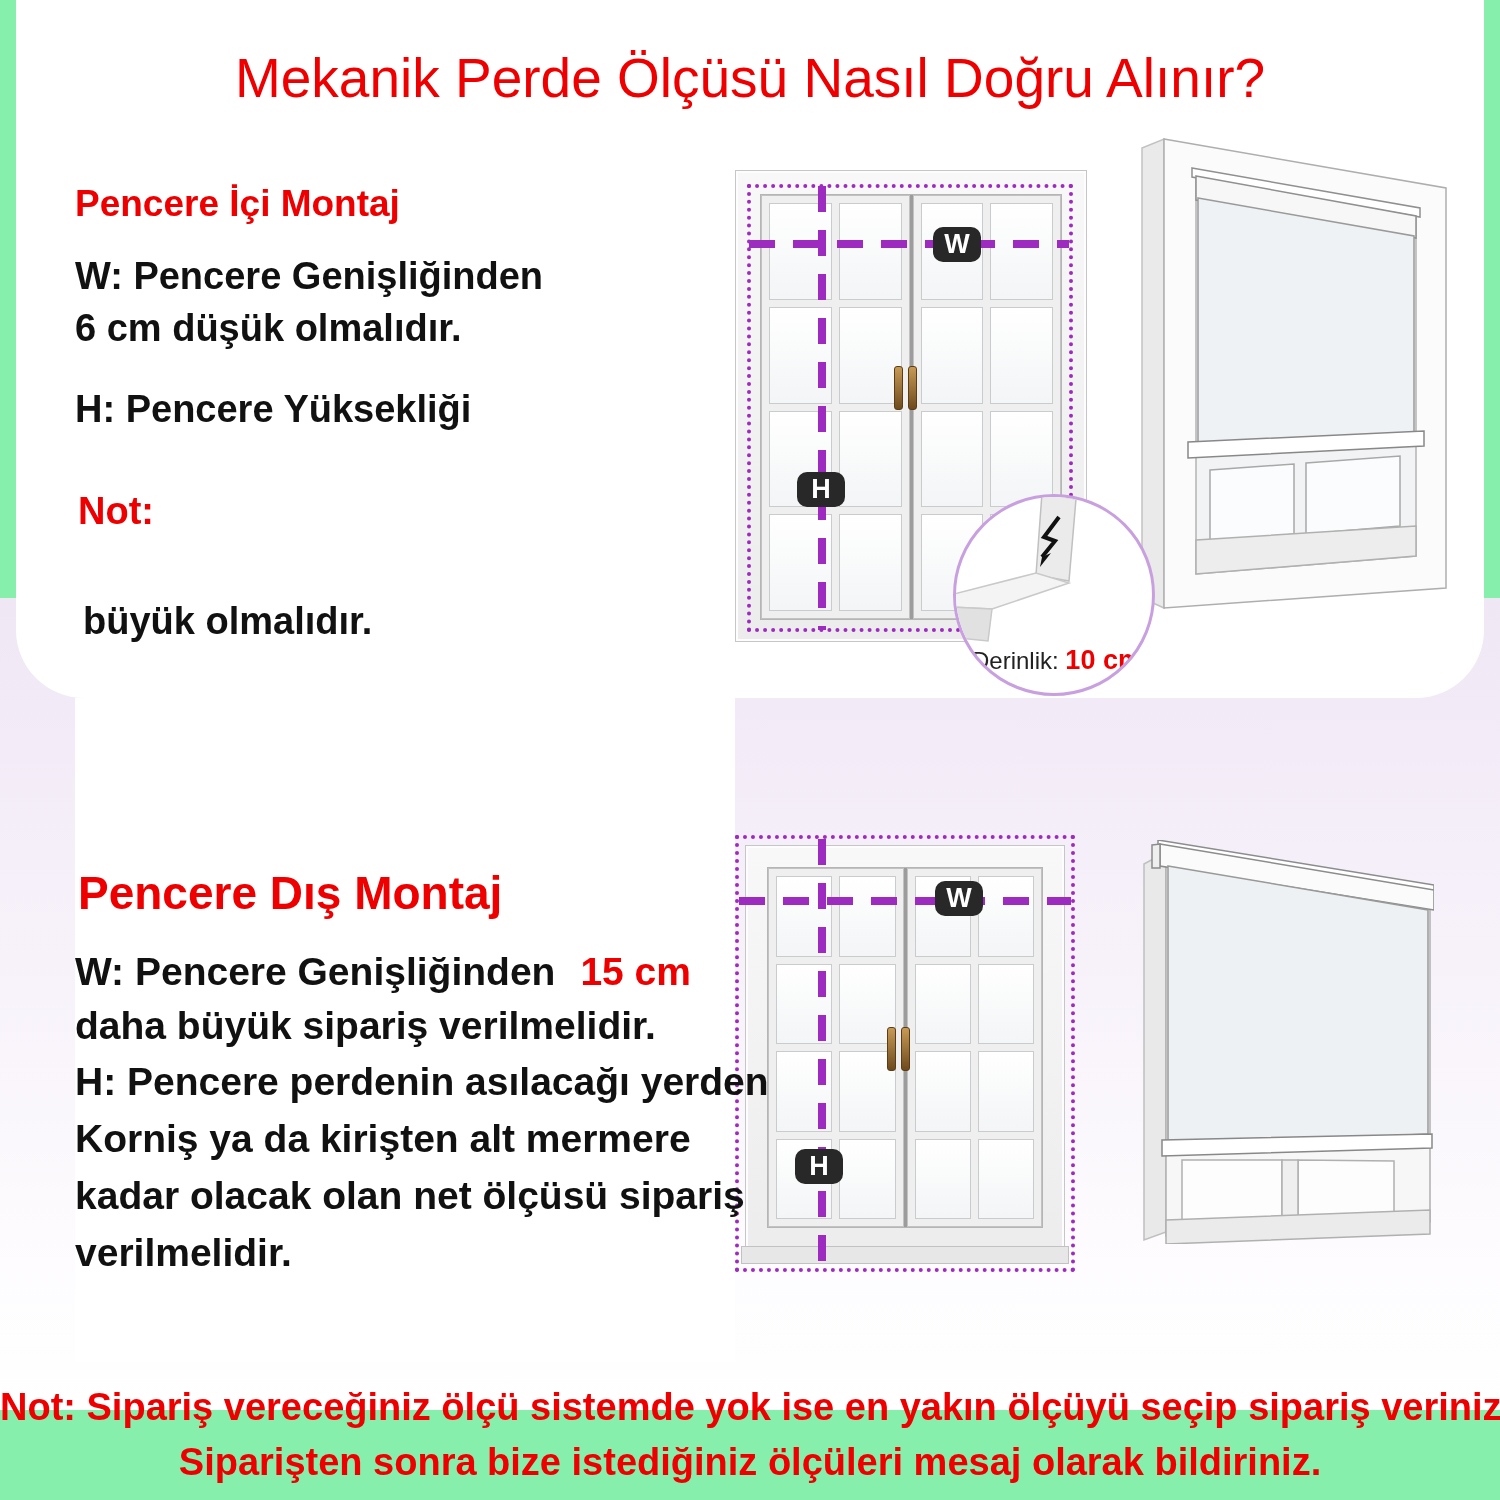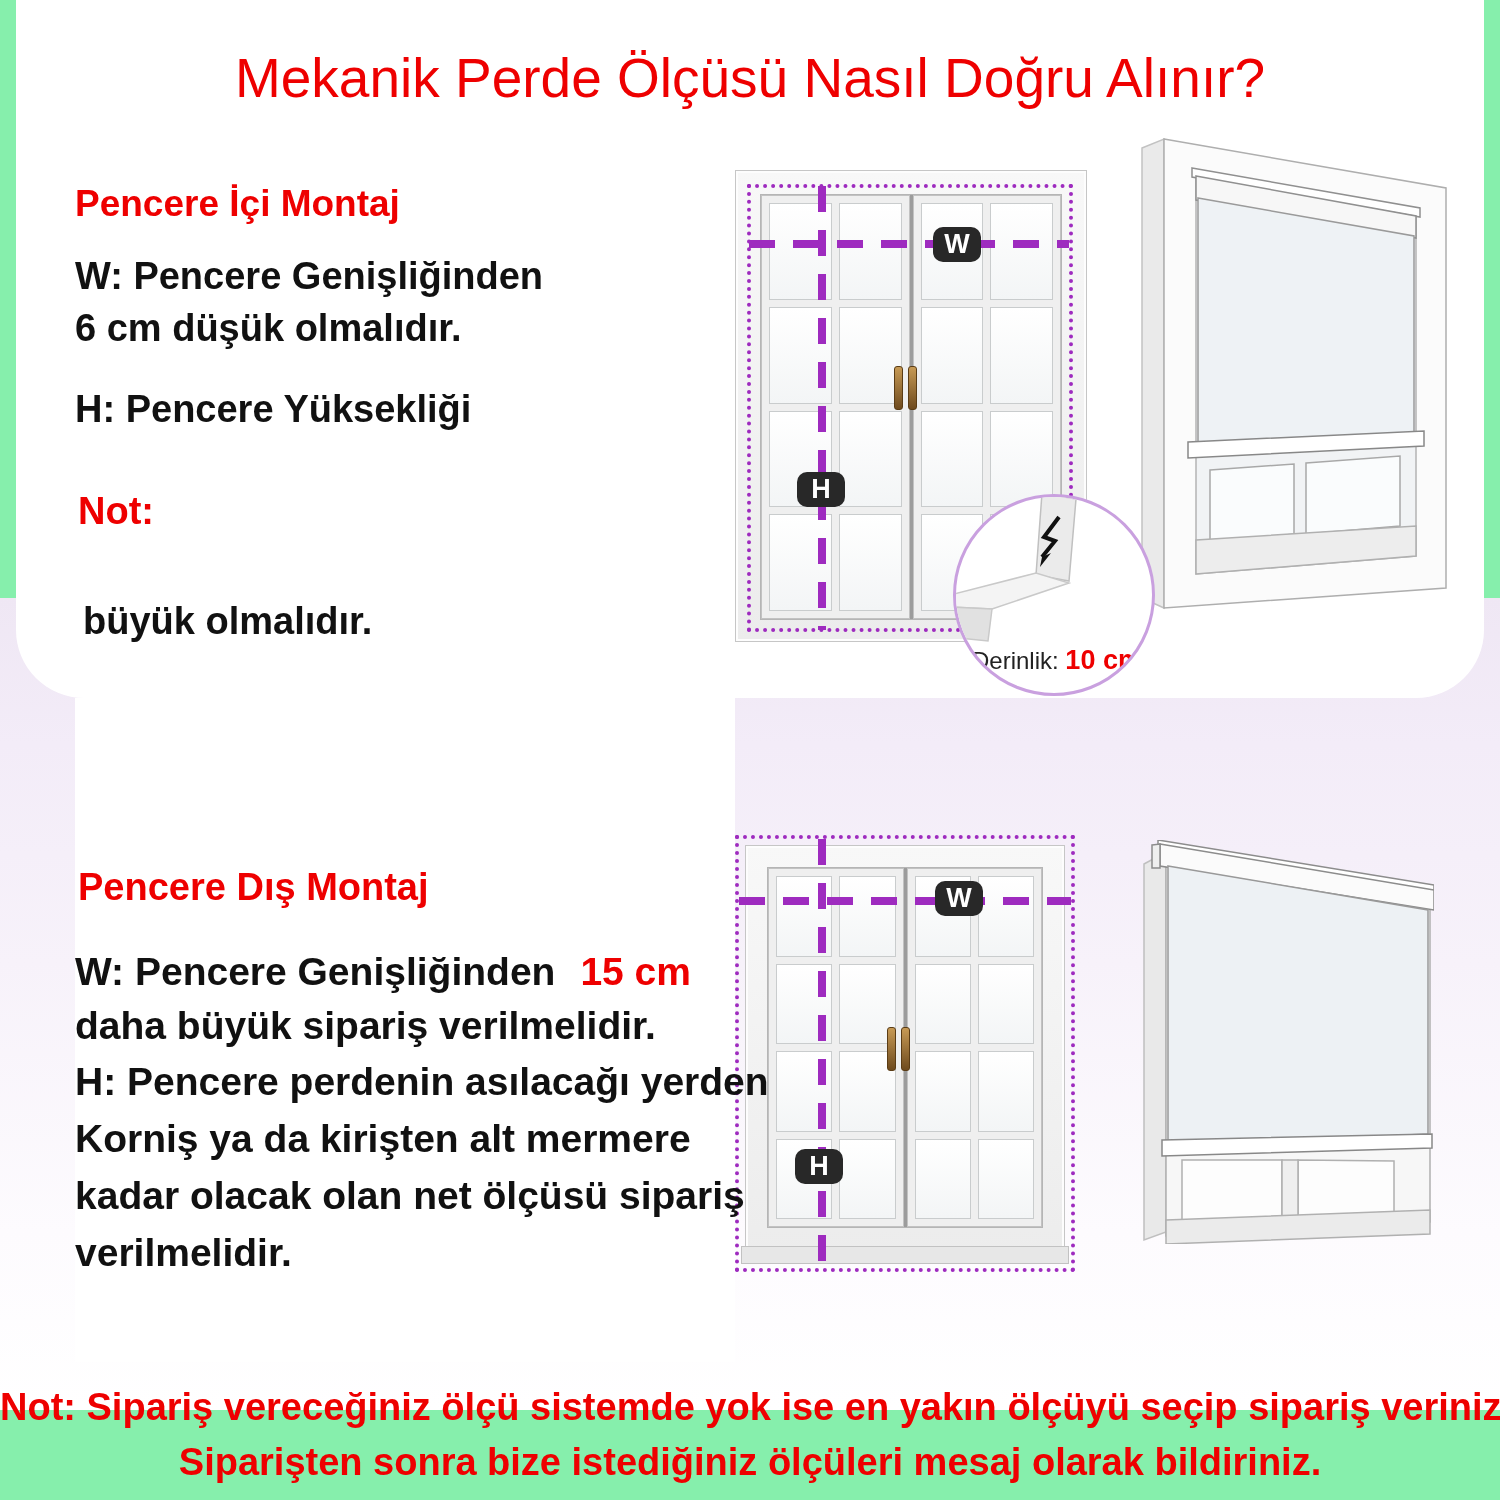--- a/index.html
+++ b/index.html
@@ -169,21 +169,21 @@
     </g>
     <polygon points="64,62 280,100 280,300 64,310" fill="#eef2f5" stroke="#9a9a9a" stroke-width="1.5"></polygon>
     <polygon points="54,306 290,295 290,310 54,322" fill="#ffffff" stroke="#888888" stroke-width="1.5"></polygon>
     <g>
       <polygon points="76,334 160,328 160,398 76,408" fill="#fafcfd" stroke="#a8a8a8" stroke-width="1.5"></polygon>
       <polygon points="172,327 266,320 266,390 172,398" fill="#fafcfd" stroke="#a8a8a8" stroke-width="1.5"></polygon>
       <polygon points="62,404 282,390 282,420 62,438" fill="#ededed" stroke="#b0b0b0" stroke-width="1.5"></polygon>
     </g>
   </svg>
 
-  <div class="t red s2" style="left:78px;top:866px;font-size:38px;">Pencere Dış Montaj</div>
+  <div class="t red s2" style="left:78px;top:866px;font-size:46px;">Pencere Dış Montaj</div>
   <div class="t s2" style="left:75px;top:950px;">
     <span>W: Pencere Genişliğinden</span><span class="red-inline">15 cm</span>
   </div>
   <div class="t s2" style="left:75px;top:1004px;">daha büyük sipariş verilmelidir.</div>
   <div class="t s2" style="left:75px;top:1060px;">H: Pencere perdenin asılacağı yerden</div>
   <div class="t s2" style="left:75px;top:1117px;">Korniş ya da kirişten alt mermere</div>
   <div class="t s2" style="left:75px;top:1174px;">kadar olacak olan net ölçüsü sipariş</div>
   <div class="t s2" style="left:75px;top:1231px;">verilmelidir.</div>
 
   <div class="window win-bottom">

